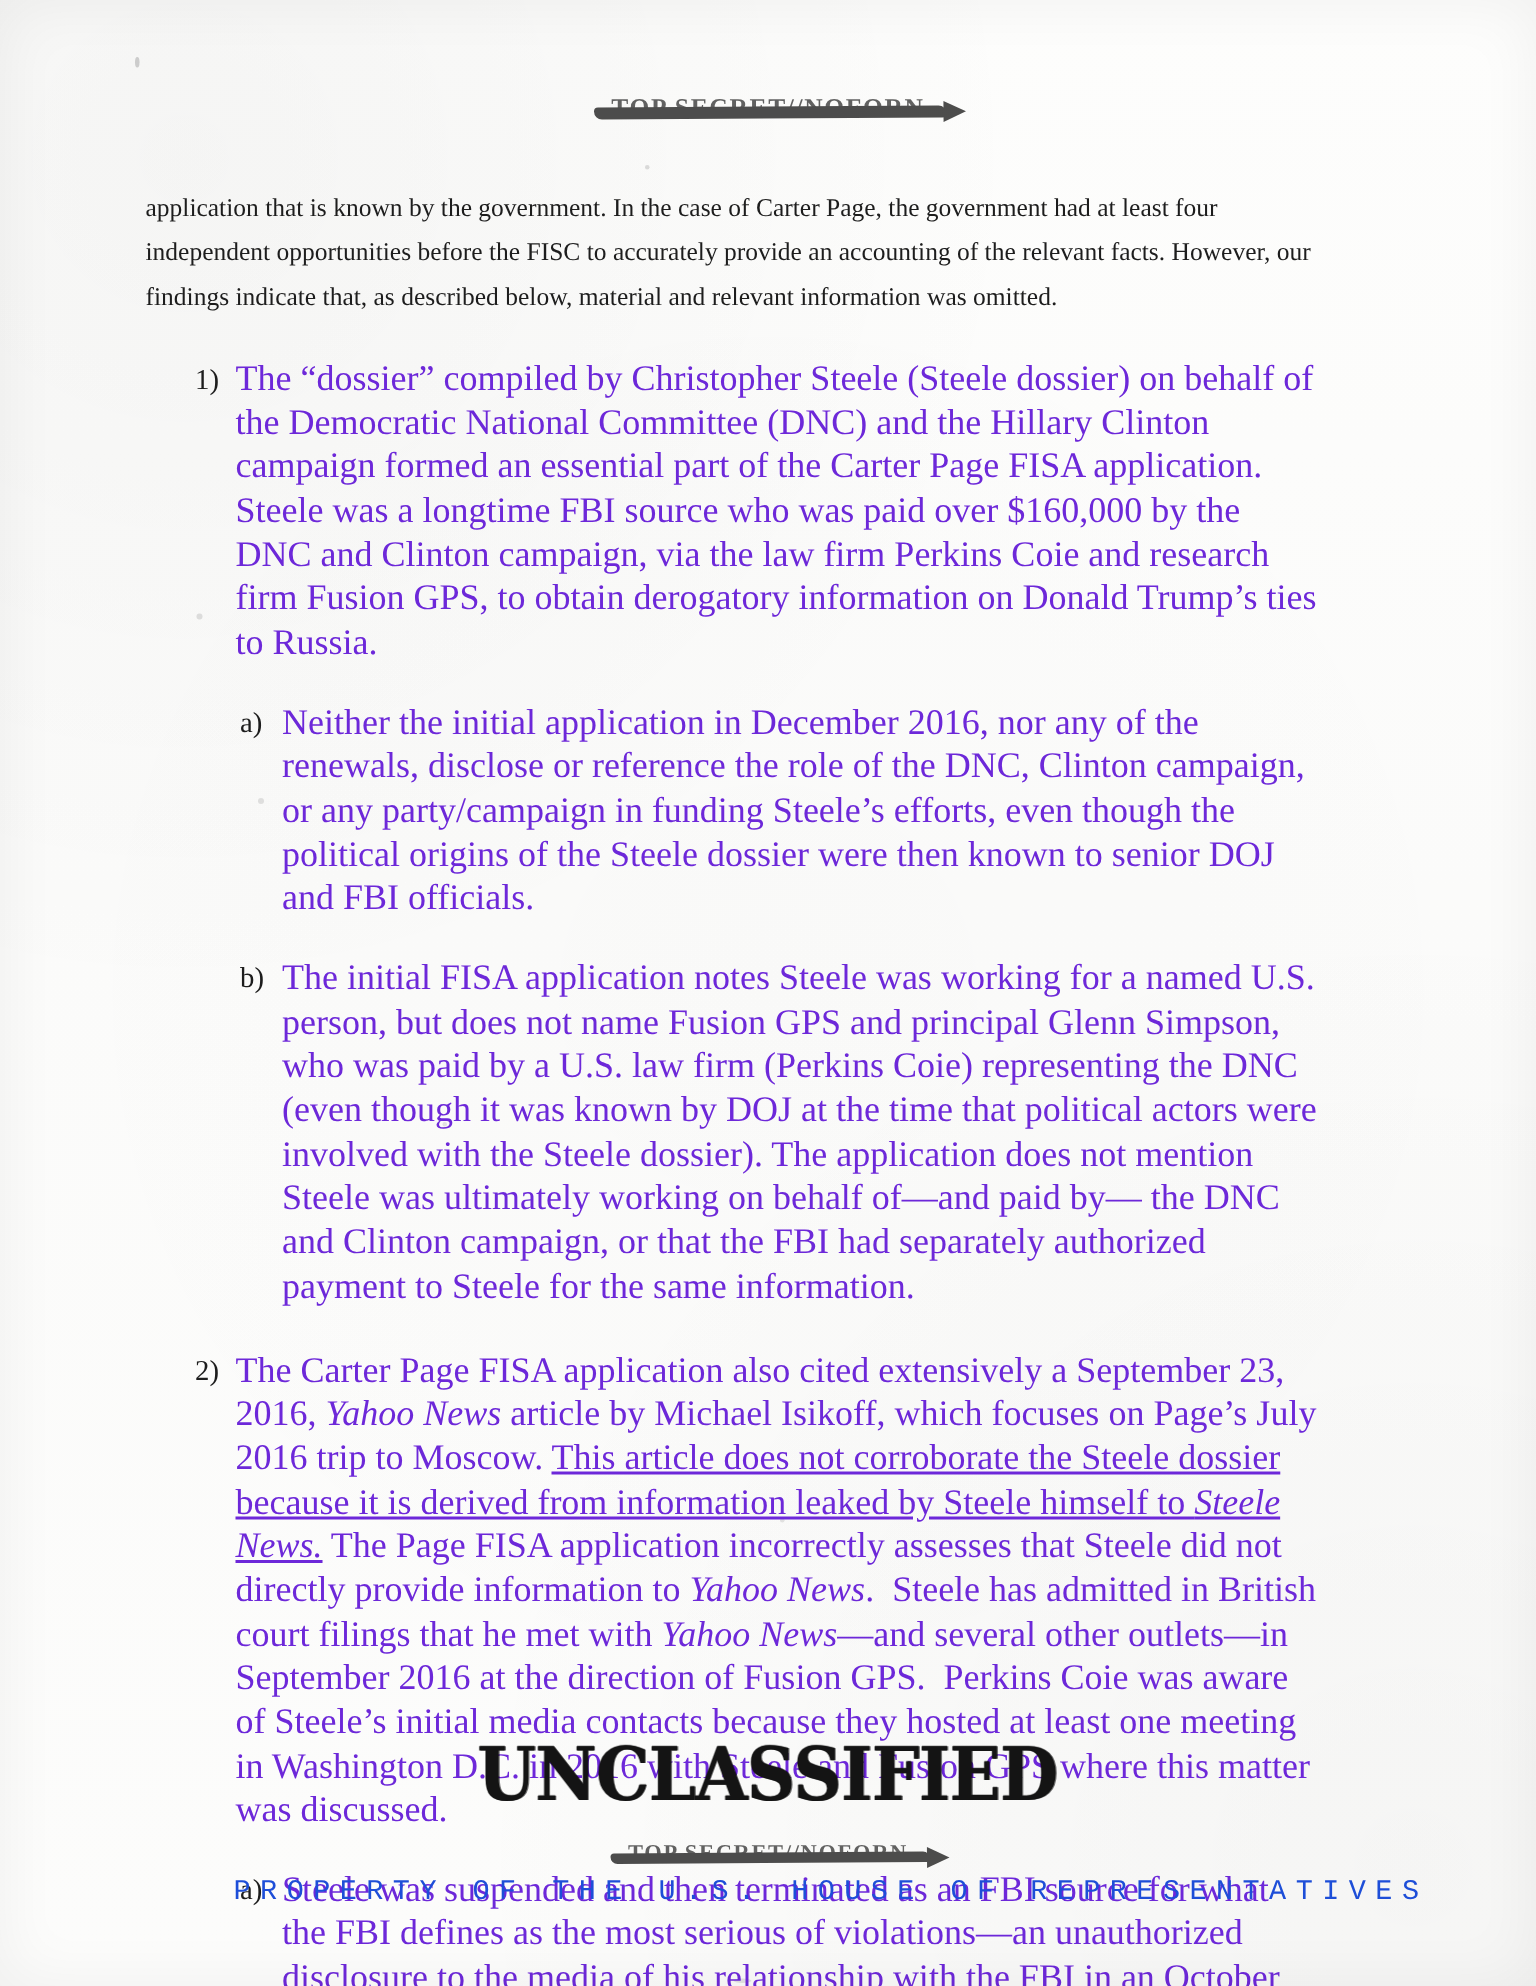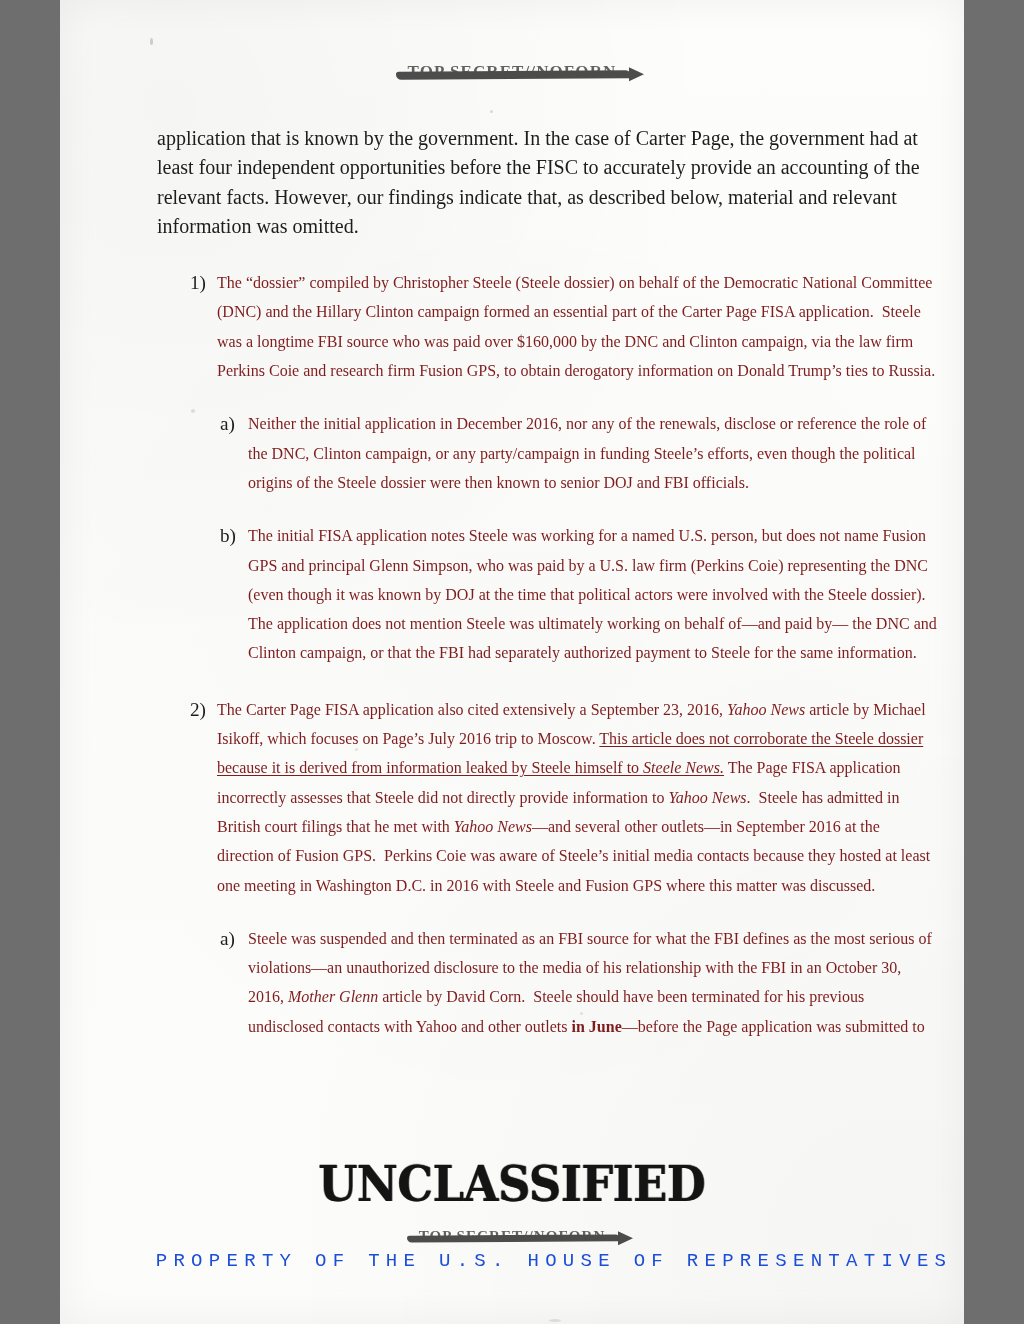--- a/index.html
+++ b/index.html
@@ -7,21 +7,21 @@
     margin: 0;
     padding: 0;
     background: #6e6e6e;
   }
   body {
     font-family: "Liberation Serif", serif;
   }
 
   .page {
     position: relative;
-    width: 904px;
+    width: 1024px;
     height: 1324px;
     margin: 0 auto;
     background: #ffffff;
     overflow: hidden;
     box-sizing: border-box;
   }
 
   
   .scan-wash {
     position: absolute;
@@ -94,21 +94,21 @@
 
   
   .body-col {
     position: absolute;
     left: 97px;
     top: 124px;
     width: 783px;
   }
   p.para {
     margin: 0;
-    font-size: 20px;
+    font-size: 17px;
     line-height: 29.3px;
     color: #1d1d1d;
     text-align: left;
     -webkit-font-smoothing: none;
   }
 
   
   .list-row {
     display: flex;
     align-items: flex-start;
@@ -116,23 +116,23 @@
   .marker {
     flex: 0 0 auto;
     font-size: 19.2px;
     line-height: 29.3px;
     color: #1d1d1d;
   }
   .marker-num  { width: 27px; margin-left: 33px; }
   .marker-ltr  { width: 28px; margin-left: 63px; }
   .row-body {
     flex: 1 1 auto;
-    font-size: 16px;
+    font-size: 24px;
     line-height: 29.3px;
-    color: #7f1d1d;
+    color: #6d28d9;
   }
   .row-num .row-body { max-width: 723px; }
   .row-ltr .row-body { max-width: 693px; }
   .gap-md { height: 24px; }
   .gap-lg { height: 27px; }
 
   em.it { }
   span.ul { text-decoration: underline; text-underline-offset: 2px; }
   strong.bd { font-weight: bold; }
 

